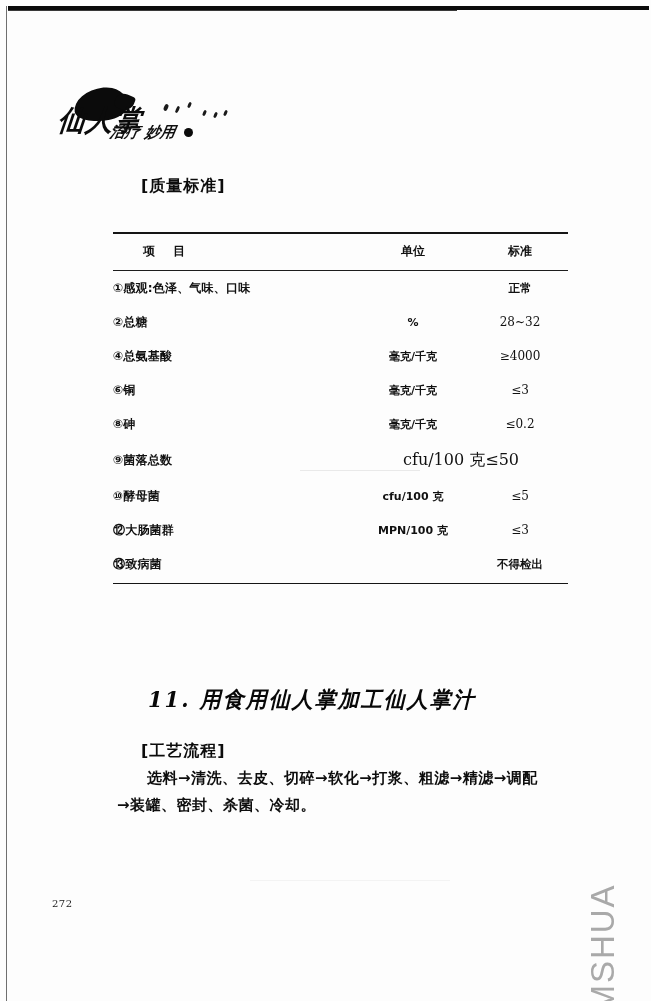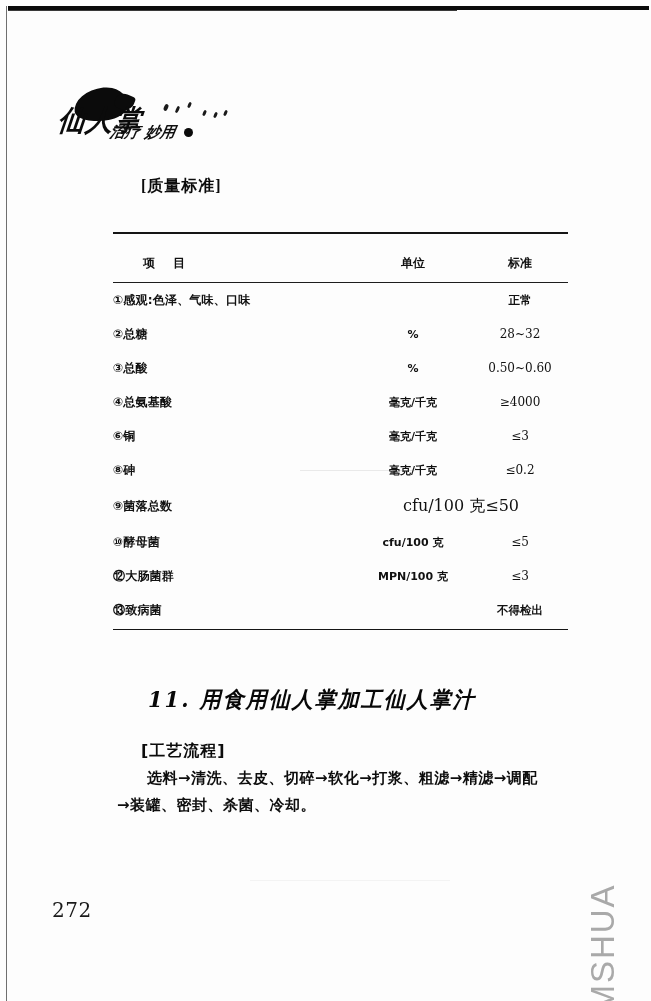--- a/index.html
+++ b/index.html
@@ -119,21 +119,21 @@
   
   .bracket-heading {
     position: absolute;
     font-family: "DejaVu Sans", sans-serif;
     font-weight: bold;
     font-size: 16px;
     letter-spacing: 1px;
     color: #0c0c0c;
     white-space: nowrap;
   }
-  #quality-standard-heading { left: 141px; top: 176px; font-family: Liberation Serif, serif; }
+  #quality-standard-heading { left: 141px; top: 176px; }
   #process-flow-heading { left: 141px; top: 741px; }
 
   .chapter-heading {
     position: absolute;
     left: 148px;
     top: 686px;
     font-family: "DejaVu Serif", serif;
     font-weight: bold;
     font-style: italic;
     font-size: 21px;
@@ -150,21 +150,21 @@
     top: 232px;
     width: 455px;
     border-collapse: collapse;
     font-family: "DejaVu Sans", sans-serif;
     font-size: 11.5px;
     color: #111;
   }
   .std-table thead th {
     font-weight: bold;
     font-size: 12px;
-    padding: 21px 0 10px 0;
+    padding: 9px 0 10px 0;
     border-top: 2.2px solid #151515;
     border-bottom: 1.3px solid #1d1d1d;
     text-align: center;
     white-space: nowrap;
   }
   .std-table th.col-item {
     text-align: left;
     padding-left: 30px;
     letter-spacing: 7px;
   }
@@ -221,21 +221,21 @@
     color: #0d0d0d;
     text-indent: 30px;
   }
 
   
   .page-number {
     position: absolute;
     left: 52px;
     top: 898px;
     font-family: "DejaVu Serif", serif;
-    font-size: 20px;
+    font-size: 10px;
     color: #1a1a1a;
     letter-spacing: 0.5px;
   }
 
   
   .watermark {
     position: absolute;
     right: -16px;
     bottom: 34px;
     font-family: "Liberation Sans", sans-serif;
@@ -287,25 +287,20 @@
           <td class="cell-item">①感观:色泽、气味、口味</td>
           <td class="cell-unit"></td>
           <td class="cell-std cjk">正常</td>
         </tr>
         <tr>
           <td class="cell-item">②总糖</td>
           <td class="cell-unit">%</td>
           <td class="cell-std">28~32</td>
         </tr>
         <tr>
-          <td class="cell-item">③总酸</td>
-          <td class="cell-unit">%</td>
-          <td class="cell-std">0.50~0.60</td>
-        </tr>
-        <tr>
           <td class="cell-item">④总氨基酸</td>
           <td class="cell-unit">毫克/千克</td>
           <td class="cell-std">≥4000</td>
         </tr>
         <tr>
           <td class="cell-item">⑥铜</td>
           <td class="cell-unit">毫克/千克</td>
           <td class="cell-std">≤3</td>
         </tr>
         <tr>

